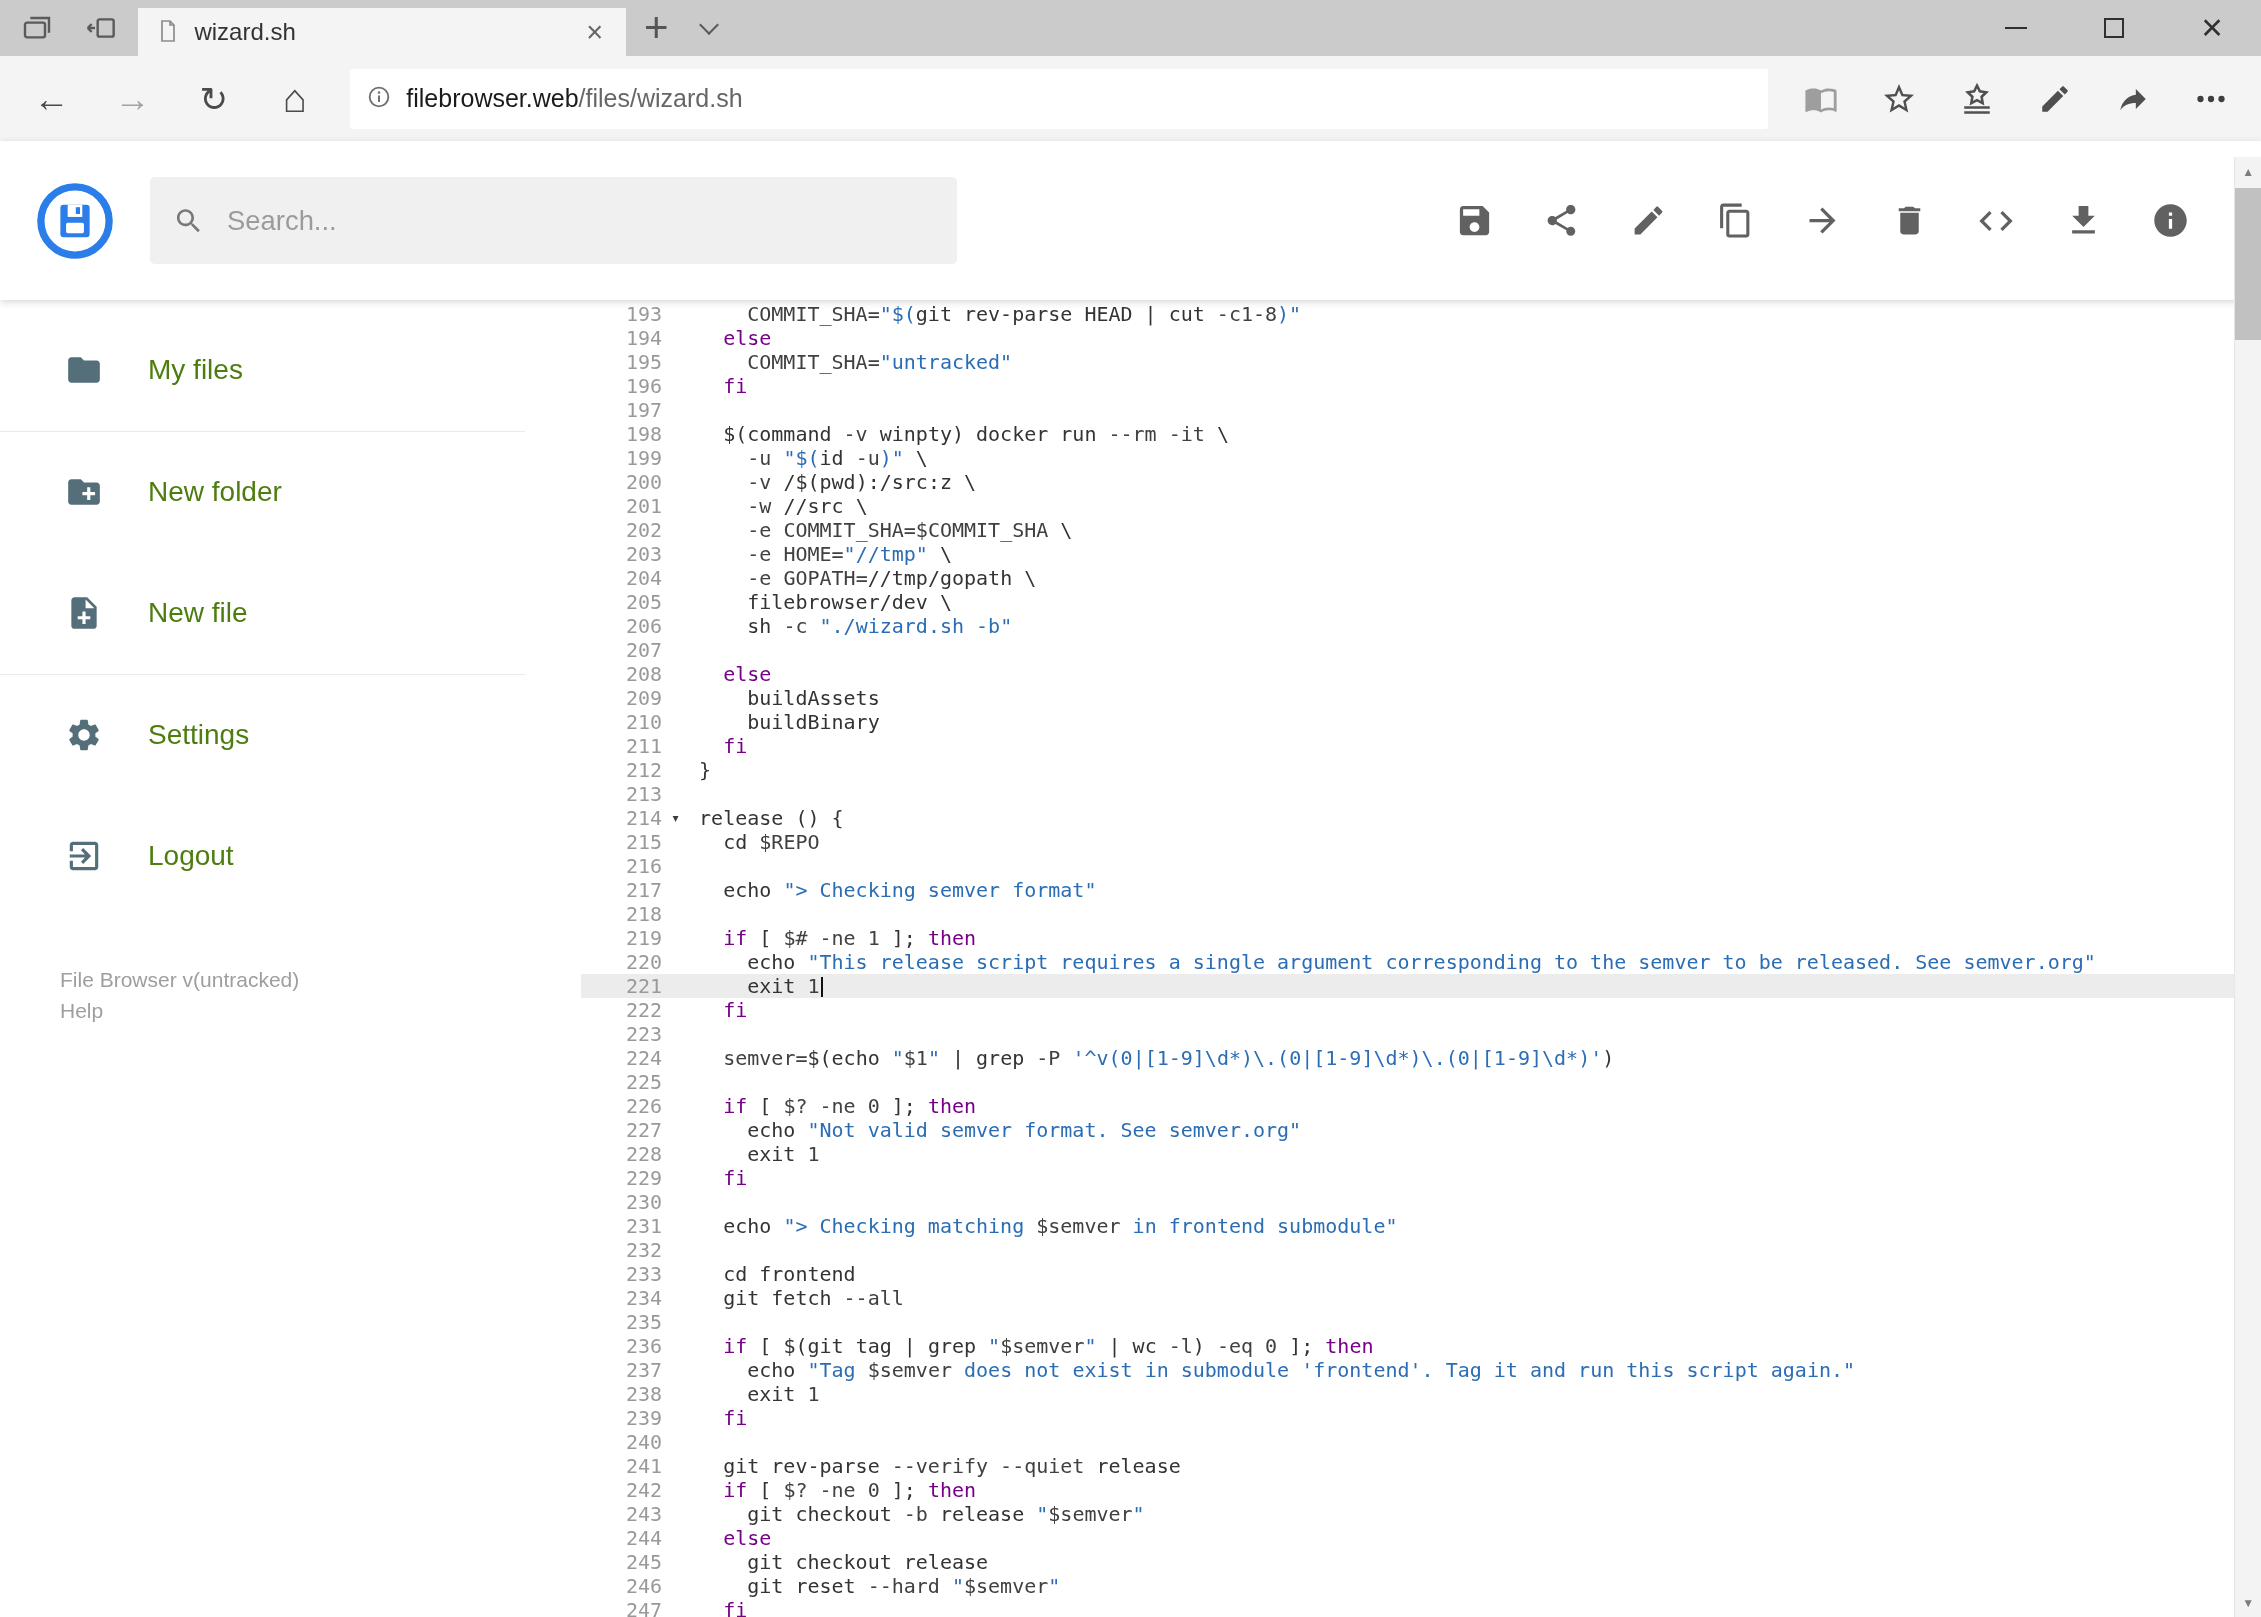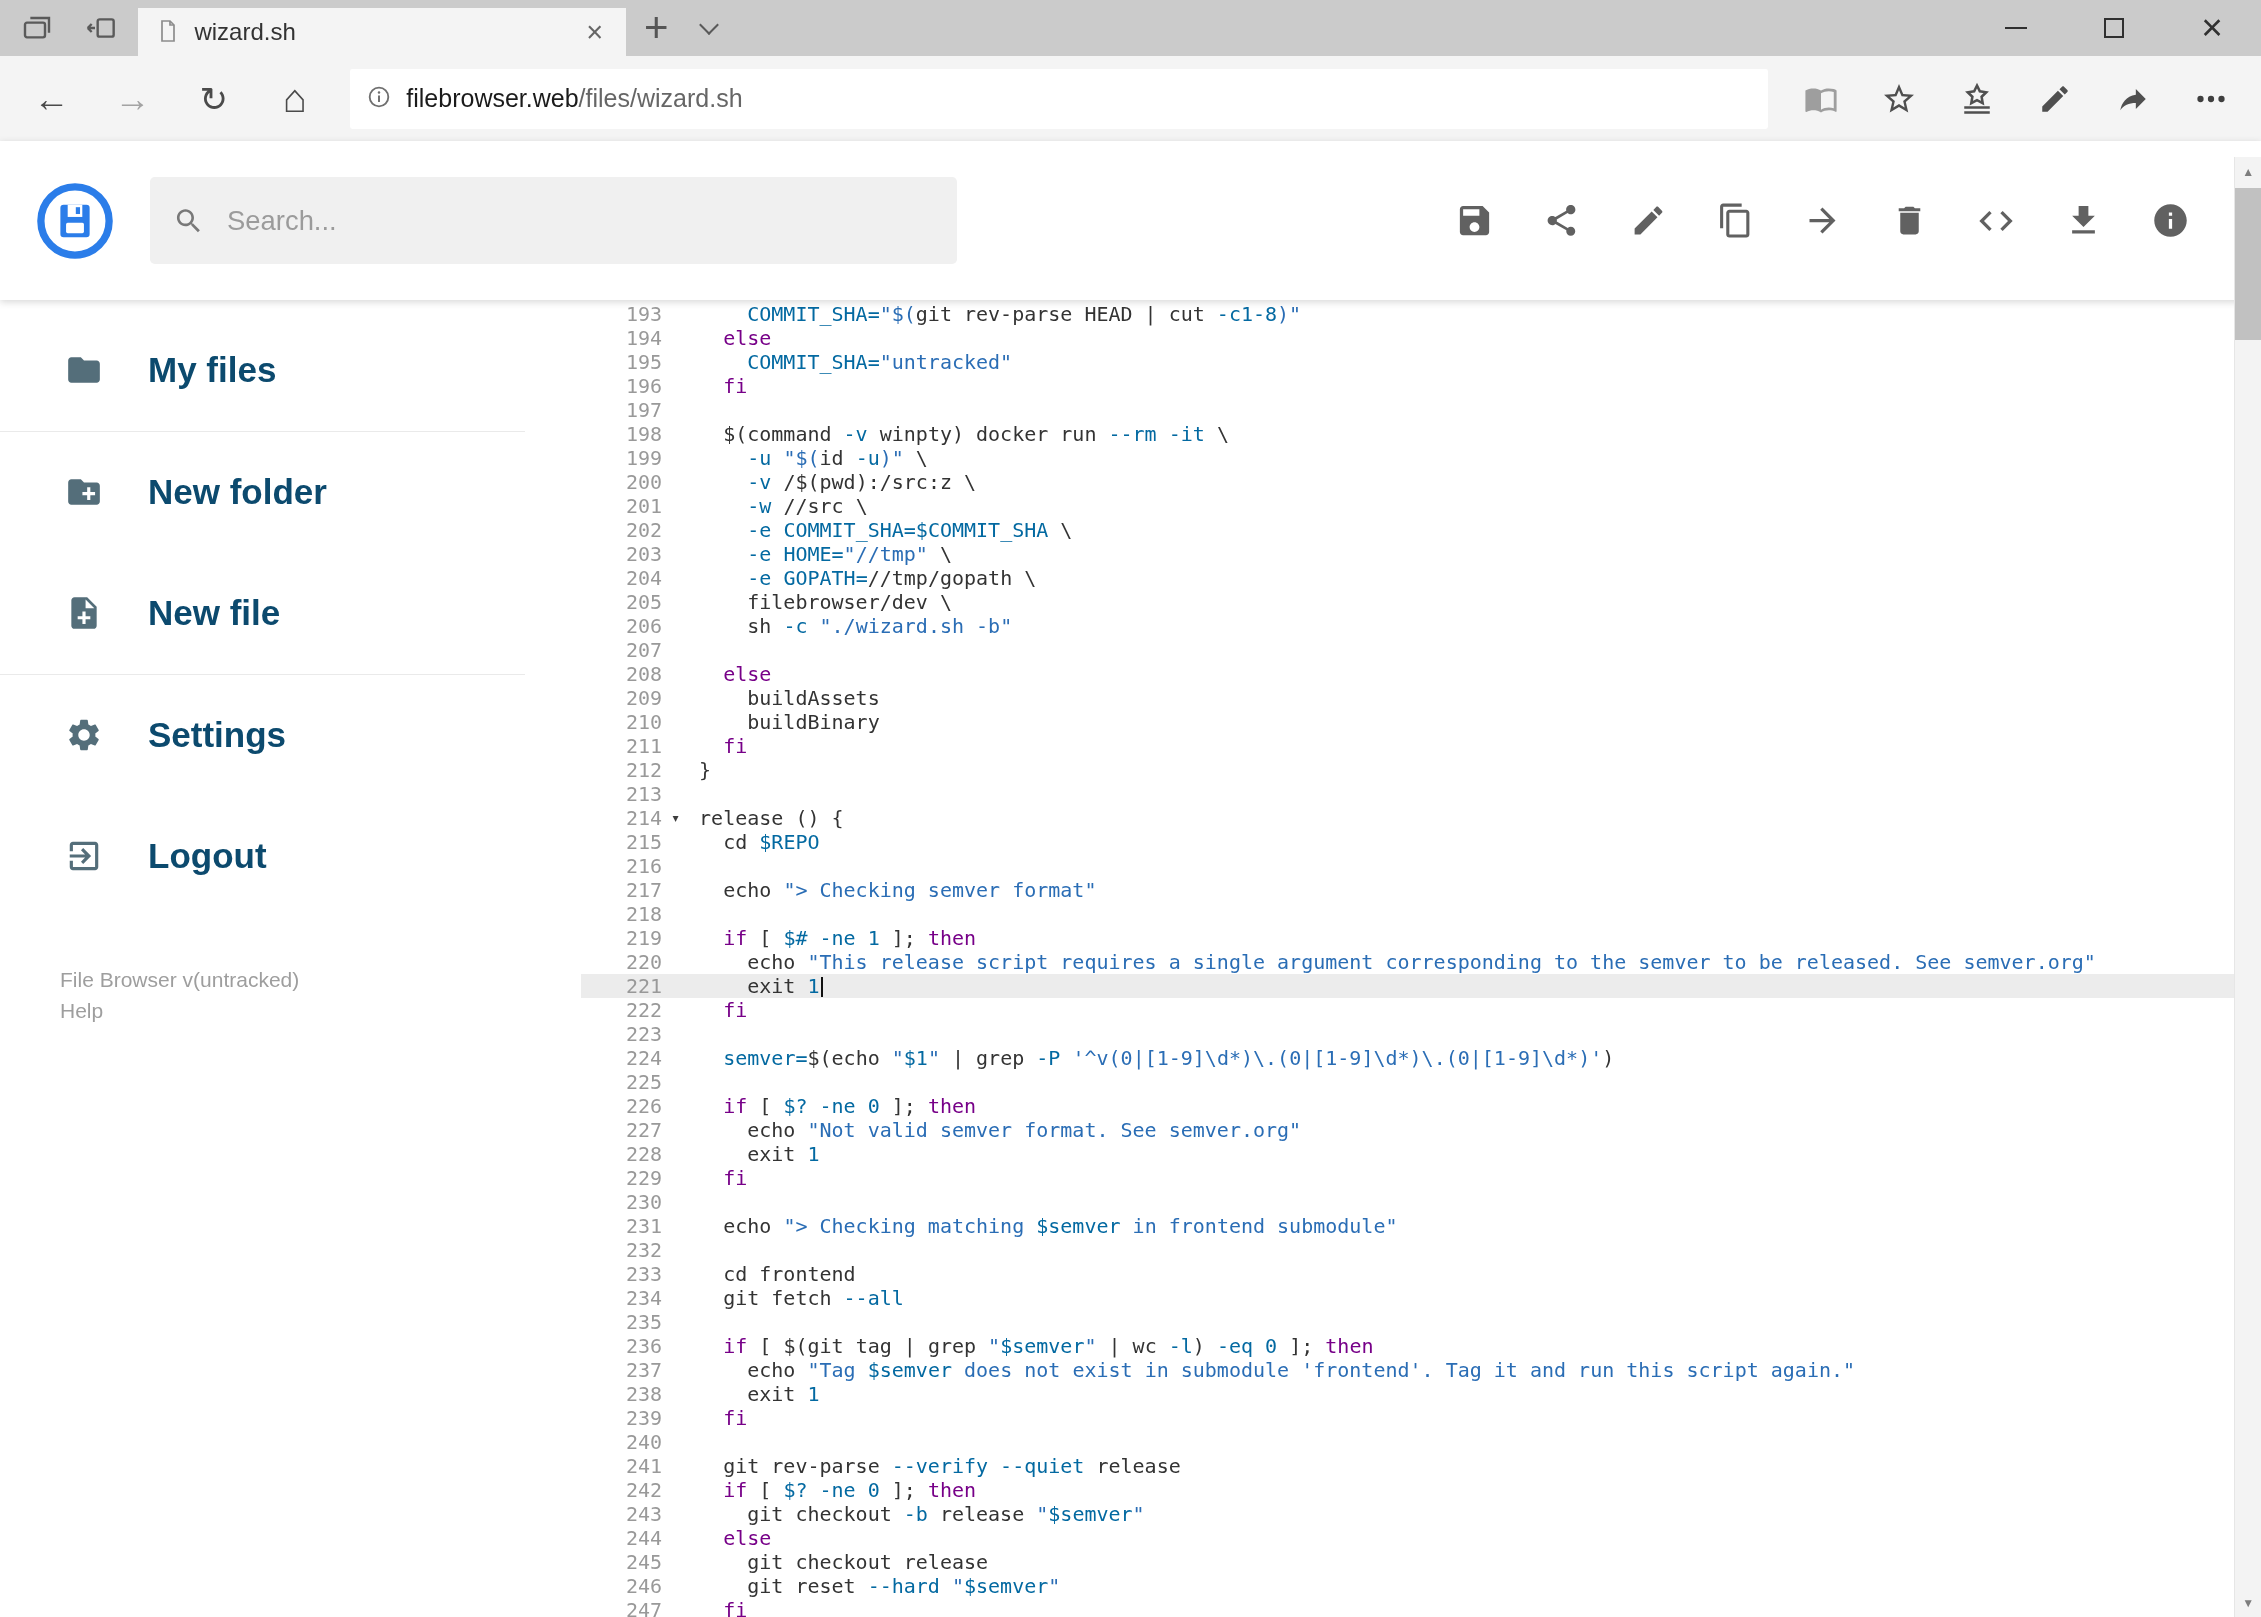--- a/index.html
+++ b/index.html
@@ -41,39 +41,39 @@
   .search{margin-left:36px;width:807px;height:87px;background:#f0f0f0;border-radius:4.8px;display:flex;align-items:center;padding:0 22.6px;box-sizing:border-box;flex:none;}
   .search input{border:none;outline:none;background:transparent;font-size:27.4px;margin-left:21px;width:100%;color:#333;font-family:"Liberation Sans",sans-serif;}
   .search input::placeholder{color:#9b9b9b;}
   .actions{margin-left:auto;display:flex;align-items:center;gap:47px;padding-right:71px;}
   .action-btn{width:40px;height:40px;display:flex;align-items:center;justify-content:center;}
   
   .main{display:flex;height:1330px;}
   .sidebar{width:581px;flex:none;padding-top:9.7px;box-sizing:border-box;}
   .sb-item{height:121px;display:flex;align-items:center;padding-left:65px;gap:45px;cursor:pointer;}
   .sb-item svg{flex:none;}
-  .sb-label{font-size:35px;color:#0c4a6e;font-weight:bold;}
+  .sb-label{font-size:28px;color:#4d7c0f;}
   .sb-div{border-bottom:1.6px solid #eaeaea;width:525px;}
   .sb-footer{margin-top:47px;padding-left:60px;font-size:21px;color:#9e9e9e;line-height:31px;}
   
   .editor{flex:1;overflow:hidden;font-family:"DejaVu Sans Mono",monospace;font-size:20px;padding-top:2.4px;}
   .cm-row{display:flex;height:24px;line-height:24px;white-space:pre;}
   .cm-active{background:#ececec;}
   .cm-ln{width:81px;flex:none;text-align:right;color:#999;font-family:"DejaVu Sans Mono",monospace;}
   .cm-fold{width:27.4px;flex:none;text-align:center;font-size:15.3px;color:#3d3d3d;}
   .cm-code{padding-left:9.7px;white-space:pre;}
   .cm-caret{display:inline-block;width:2.4px;height:19.4px;background:#111;margin-left:1.6px;vertical-align:-3.2px;}
   
   .scrollbar{position:absolute;top:157px;right:0;bottom:0;width:27.4px;background:#f3f3f3;border-left:0.8px solid #e6e6e6;box-sizing:border-box;z-index:20;}
   .sb-arrow{position:absolute;left:0;width:27px;height:29px;display:flex;align-items:center;justify-content:center;font-size:12px;color:#7d7d7d;}
   .sb-arrow.up{top:0;}
   .sb-arrow.down{bottom:0;}
   .sb-thumb{position:absolute;left:0;top:31px;width:27px;height:152px;background:#c1c1c1;}
 </style>
-<style>.tk-p{color:#333333} .tk-k{color:#770088} .tk-s{color:#2a6db5} .tk-v{color:#0369a1}</style></head>
+<style>.tk-p{color:#333333} .tk-k{color:#770088} .tk-s{color:#2a6db5} .tk-v{color:#404040}</style></head>
 <body>
 
 <div class="tabstrip">
   <div class="strip-btns">
     <div class="strip-btn">
       <svg viewBox="0 0 24 24" width="32" height="32" fill="none" stroke="#5a5a5a" stroke-width="1.8">
           <rect x="3" y="8" width="15" height="11" rx="1.5"></rect>
           <path d="M7 4.5h14v11"></path>
         </svg>
     </div>

